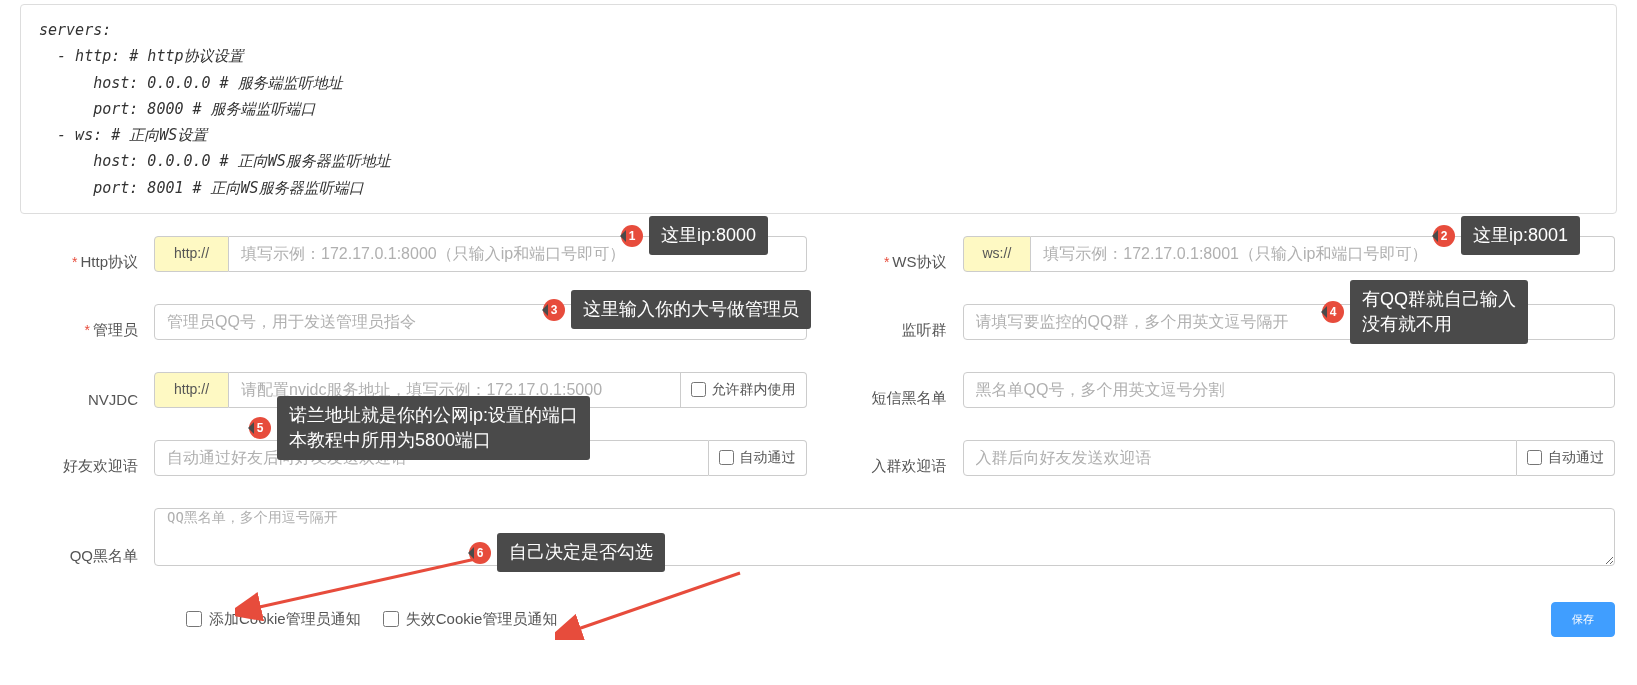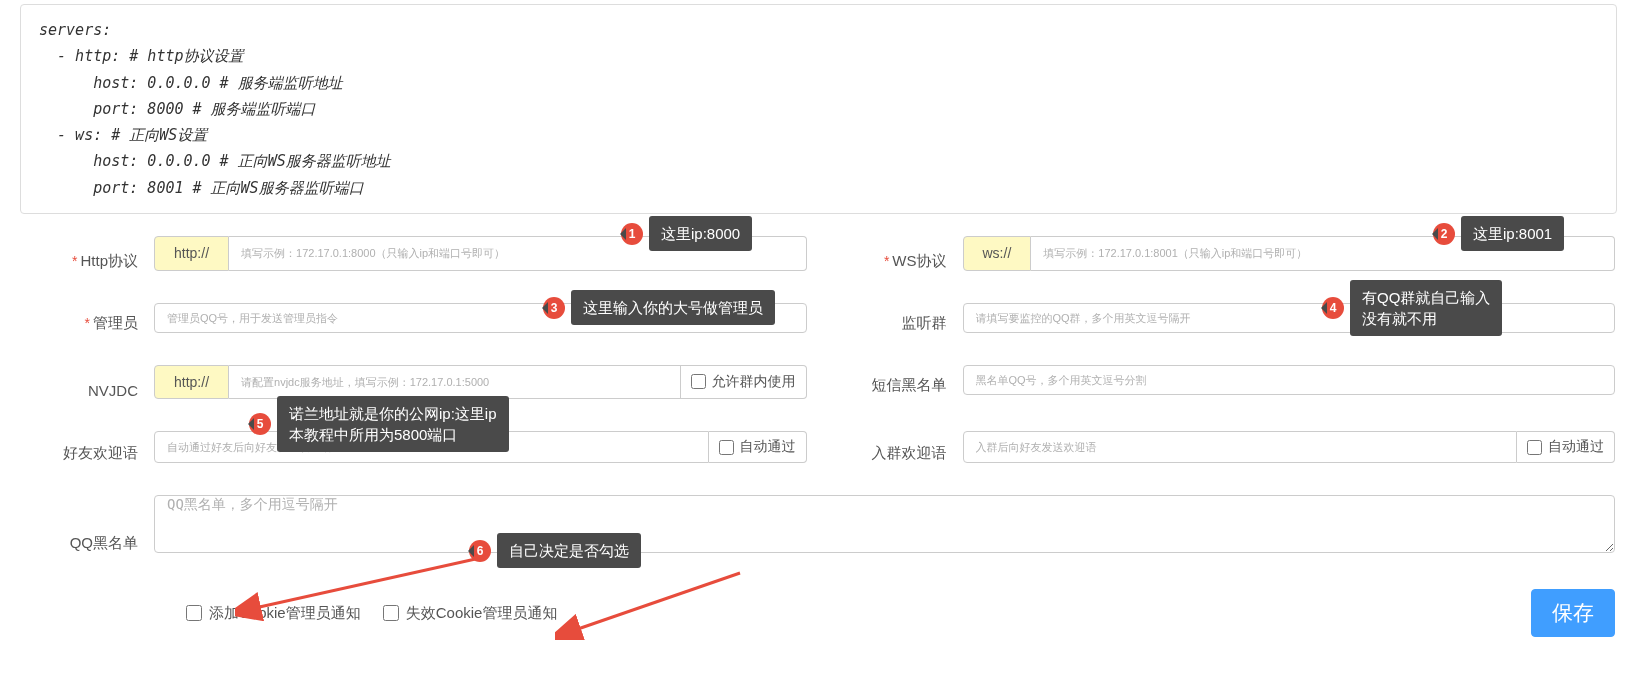--- a/index.html
+++ b/index.html
@@ -8,37 +8,37 @@
 .code-box pre { font-family: Consolas, Monaco, monospace; font-size: 15px; line-height: 1.75; color: #333; white-space: pre; }
 .form-area { padding: 0 2px; }
 .form-row { display: flex; gap: 24px; margin-bottom: 32px; align-items: flex-start; }
 .form-row.last { margin-bottom: 36px; }
 .field { display: flex; align-items: flex-end; flex: 1; min-width: 0; }
 .field.full { flex: 1 1 100%; }
 .label { width: 132px; text-align: right; padding-right: 16px; font-size: 15px; color: #555; flex-shrink: 0; }
 .req { color: #e74c3c; margin-right: 3px; font-size: 14px; }
 .input-wrap { display: flex; flex: 1; min-width: 0; }
 .addon { border: 1px solid #ccc; border-radius: 4px 0 0 4px; background: #fef9c3; padding: 8px 19px; font-size: 14px; color: #555; line-height: 1.2; white-space: nowrap; }
-input[type="text"] { flex: 1; border: 1px solid #ccc; border-radius: 4px; padding: 8px 12px; font-size: 11px; color: #ec4899; outline: none; min-width: 0; }
+input[type="text"] { flex: 1; border: 1px solid #ccc; border-radius: 4px; padding: 8px 12px; font-size: 16px; color: #ec4899; outline: none; min-width: 0; }
 .addon + input[type="text"] { border-left: none; border-radius: 0 4px 4px 0; }
 input::placeholder { color: #b0b0b0; }
 textarea { flex: 1; border: 1px solid #ccc; border-radius: 4px; padding: 0 12px; font-size: 14px; color: #7f1d1d; outline: none; min-height: 58px; resize: vertical; }
 textarea::placeholder { color: #b0b0b0; }
 .suffix { display: flex; align-items: center; border: 1px solid #ccc; border-left: none; border-radius: 0 4px 4px 0; padding: 6px 10px; font-size: 14px; color: #555; white-space: nowrap; gap: 6px; background: #fff; }
 .suffix input[type="checkbox"] { width: 15px; height: 15px; }
 input.with-suffix { border-radius: 4px 0 0 4px; }
 .addon + input.with-suffix { border-radius: 0; }
 .footer { display: flex; justify-content: space-between; align-items: center; padding-left: 164px; }
 .checks { display: flex; gap: 22px; align-items: center; }
 .chk { display: flex; align-items: center; gap: 7px; font-size: 15px; color: #555; }
 .chk input { width: 16px; height: 16px; }
-.save-btn { background: #409eff; color: #fff; border: 1px solid #409eff; border-radius: 4px; padding: 9px 20px; font-size: 21px; cursor: pointer; }
+.save-btn { background: #409eff; color: #fff; border: 1px solid #409eff; border-radius: 4px; padding: 9px 20px; font-size: 11px; cursor: pointer; }
 .anno { position: absolute; display: flex; align-items: center; z-index: 100; pointer-events: none; }
 .anno-badge { background: #e74c3c; color: #fff; width: 22px; height: 22px; border-radius: 11px; display: flex; align-items: center; justify-content: center; font-size: 12px; font-weight: bold; flex-shrink: 0; }
-.anno-text { background: #4a4a4a; color: #fff; padding: 7px 12px; font-size: 15px; border-radius: 3px; margin-left: 6px; white-space: pre-line; line-height: 1.4; }
+.anno-text { background: #4a4a4a; color: #fff; padding: 7px 12px; font-size: 18px; border-radius: 3px; margin-left: 6px; white-space: pre-line; line-height: 1.4; }
 .anno-left .anno-text::before { content: ""; position: absolute; right: 100%; top: 50%; margin-top: -6px; border: 6px solid transparent; border-right-color: #4a4a4a; margin-right: -5px; }
 .arrow { position: absolute; pointer-events: none; z-index: 50; }
 </style>
 </head>
 <body>
 
 <div class="code-box">
   <pre>servers:
   - http: # http协议设置
       host: 0.0.0.0 # 服务端监听地址
@@ -162,21 +162,21 @@
   <span class="anno-badge">3</span>
   <span class="anno-text">这里输入你的大号做管理员</span>
 </div>
 <div class="anno anno-left" style="left:1322px; top:280px;">
   <span class="anno-badge">4</span>
   <span class="anno-text">有QQ群就自己输入
 没有就不用</span>
 </div>
 <div class="anno anno-left" style="left:249px; top:396px;">
   <span class="anno-badge">5</span>
-  <span class="anno-text">诺兰地址就是你的公网ip:这里ip
+  <span class="anno-text">诺兰地址就是你的公网ip:设置的端口
 本教程中所用为5800端口</span>
 </div>
 <div class="anno anno-left" style="left:469px; top:533px;">
   <span class="anno-badge">6</span>
   <span class="anno-text">自己决定是否勾选</span>
 </div>
 
 <svg class="arrow" style="left:235px; top:553px;" width="250" height="80">
   <defs>
       <marker id="ah1" markerWidth="12" markerHeight="10" refX="2" refY="5" orient="auto">

